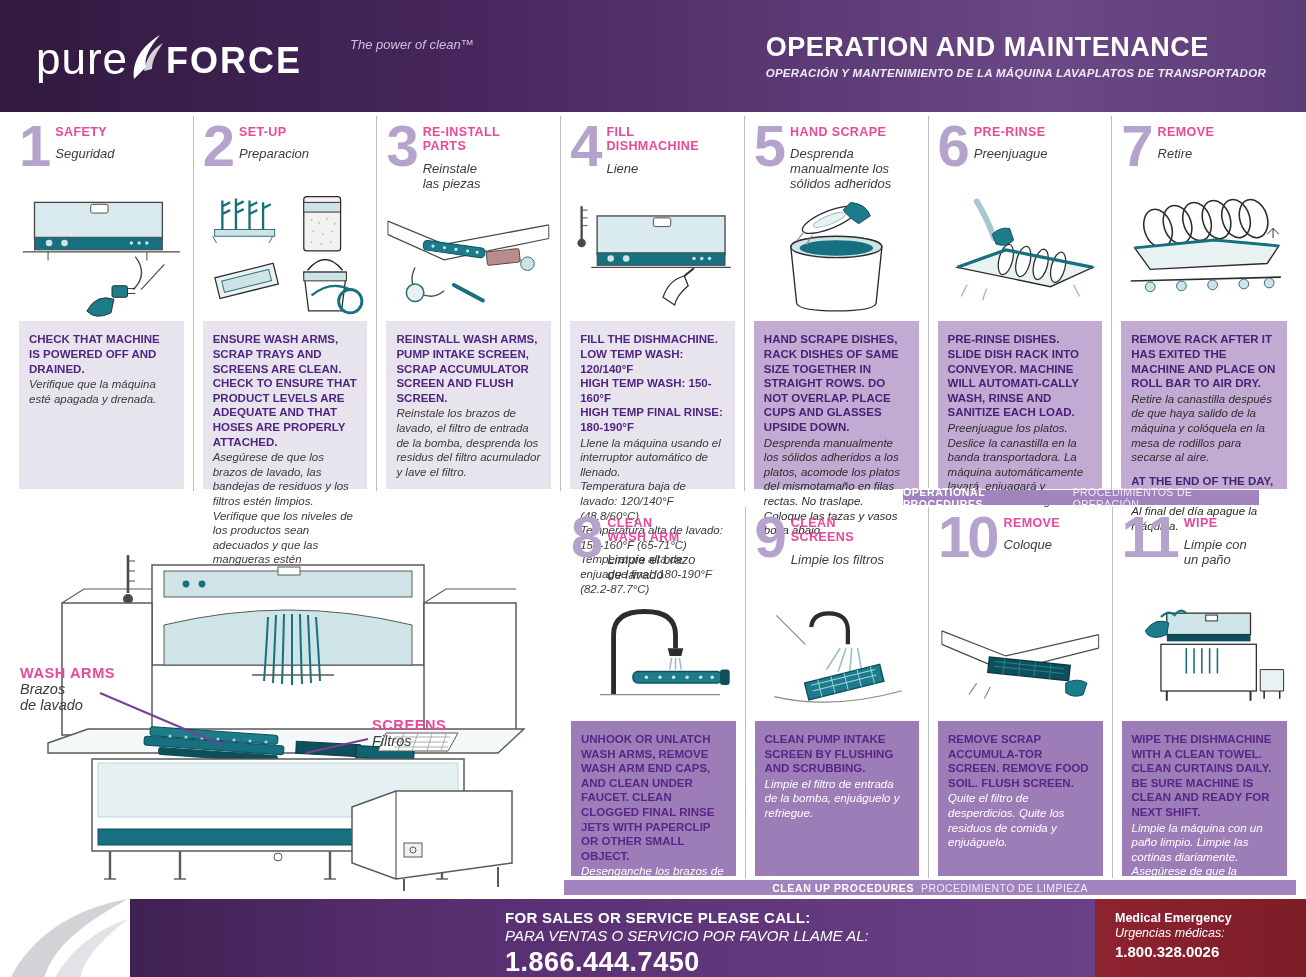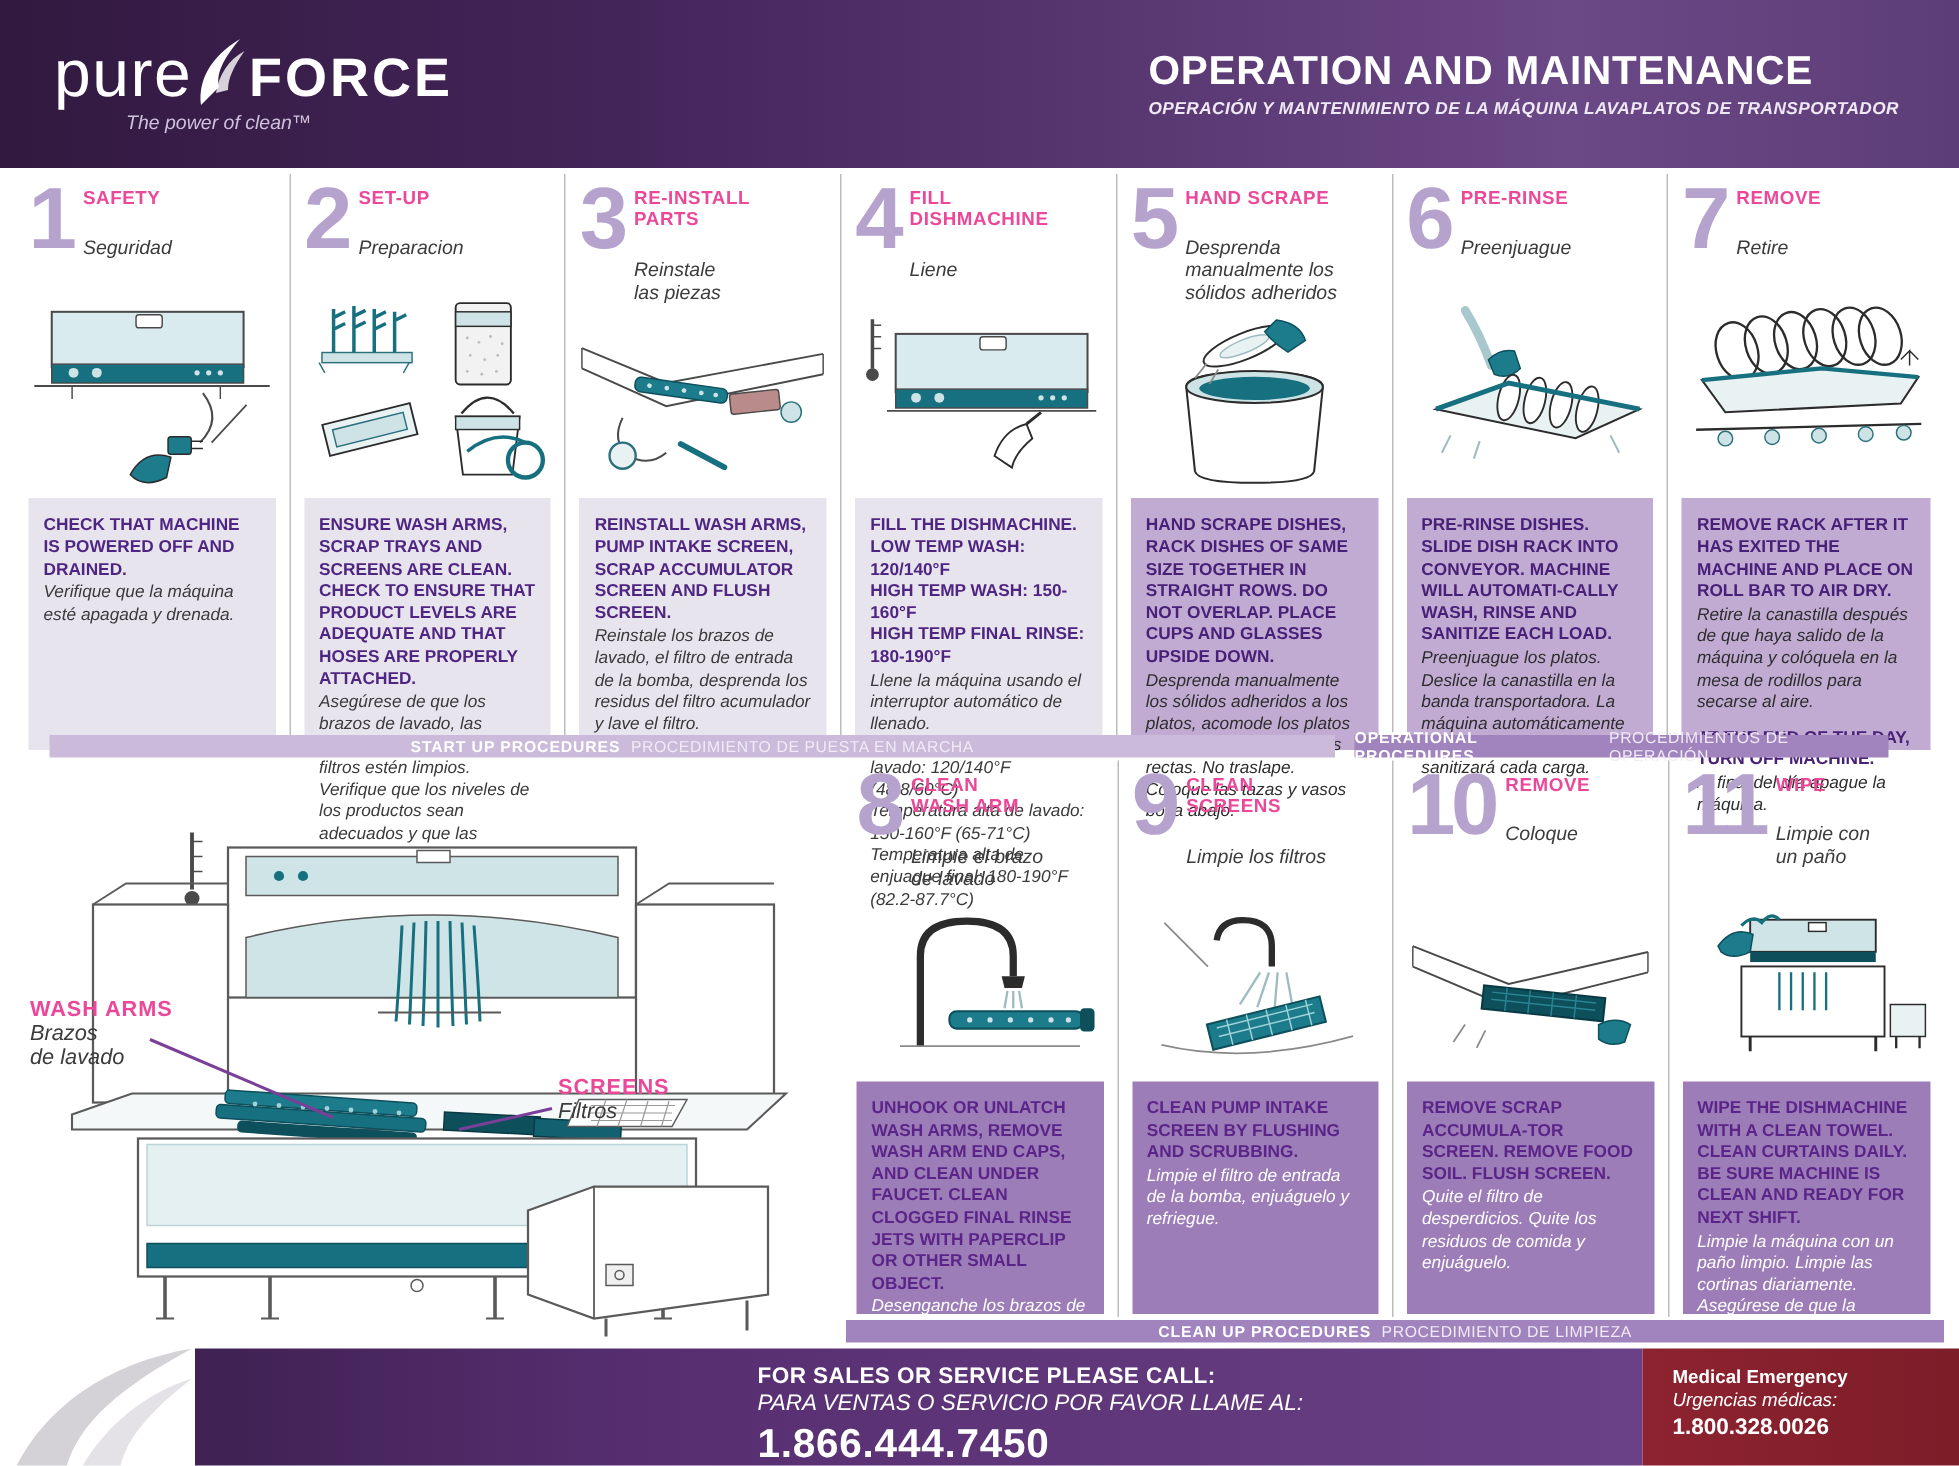--- a/index.html
+++ b/index.html
@@ -2,40 +2,40 @@
 <html><head>
 <meta charset="utf-8">
 <style>
   html,body{margin:0;padding:0;}
   body{font-family:"Liberation Sans",sans-serif;background:#fff;}
   #page{position:relative;width:1306px;height:977px;background:#fff;overflow:hidden;}
 
   
   .header{height:112px;background:linear-gradient(90deg,#31193f 0%,#46265c 35%,#6b4886 80%,#5d3d77 100%);
     display:flex;align-items:center;justify-content:space-between;padding:0 40px 0 36px;box-sizing:border-box;}
-  .logo{display:flex;flex-direction:column;}
+  .logo{display:flex;flex-direction:row;}
   .logo-row{display:flex;align-items:flex-end;color:#fff;}
   .logo-pure{font-size:44px;font-weight:300;letter-spacing:1px;line-height:.9;}
   .logo-swoosh{width:34px;height:48px;margin:0 2px -2px 2px;}
   .logo-force{font-size:36px;font-weight:800;letter-spacing:2px;line-height:1;}
   .logo-tagline{color:#cfc0de;font-style:italic;font-size:13px;margin:4px 0 0 48px;}
   .head-title{color:#fff;text-align:left;max-width:640px;}
   .head-title-line{font-size:27px;font-weight:800;letter-spacing:.5px;line-height:1.05;}
   .head-subtitle{font-size:11.5px;font-style:italic;font-weight:600;margin-top:5px;color:#efe8f5;letter-spacing:.3px;}
 
   
   .steps-top{display:grid;grid-template-columns:repeat(7,1fr);padding:4px 10px 0 10px;height:372px;}
   .steps-top .step-col{border-right:1px solid #bcbcbc;}
   .steps-top .step-col:last-child{border-right:none;}
   .step-col{padding:6px 9px 0 9px;display:flex;flex-direction:column;box-sizing:border-box;min-width:0;}
   .step-head{display:flex;align-items:flex-start;min-height:64px;}
   .step-num{font-size:58px;font-weight:700;color:#b5a3ce;line-height:.82;margin-right:7px;letter-spacing:-3px;}
   .step-titles{padding-top:3px;}
   .step-title{font-size:12.5px;font-weight:800;color:#ec4899;letter-spacing:.4px;white-space:pre-line;line-height:1.15;}
-  .step-sub{font-size:13px;font-style:italic;color:#3c3c3c;white-space:pre-line;line-height:1.15;margin-top:19px;}
+  .step-sub{font-size:13px;font-style:italic;color:#3c3c3c;white-space:pre-line;line-height:1.15;margin-top:8px;}
   .step-art{flex:1;display:flex;align-items:center;justify-content:center;overflow:hidden;}
   .step-art svg{width:100%;height:100%;}
   .step-box{box-sizing:border-box;padding:11px 10px;margin-bottom:2px;}
   .steps-top .step-box{height:168px;}
   .box-bold{font-size:11.5px;font-weight:800;line-height:1.27;white-space:pre-line;}
   .box-italic{font-size:11.5px;font-style:italic;line-height:1.27;white-space:pre-line;margin-top:1px;}
   .box-light{background:#e8e4ee;}
   .box-light .box-bold{color:#4f2582;}
   .box-light .box-italic{color:#3a3a3a;}
   .box-medium{background:#c1abd2;}
@@ -364,24 +364,20 @@
       <div class="step-box box-medium">
         <div class="box-bold">REMOVE RACK AFTER IT HAS EXITED THE MACHINE AND PLACE ON ROLL BAR TO AIR DRY.</div>
         <div class="box-italic">Retire la canastilla después de que haya salido de la máquina y colóquela en la mesa de rodillos para secarse al aire.</div>
         <div class="box-bold box-gap">AT THE END OF THE DAY, TURN OFF MACHINE.</div>
         <div class="box-italic">Al final del día apague la máquina.</div>
       </div>
     </div>
   </div>
 
   <div class="bars-row">
-    <div class="proc-bar bar-light">
-      <span class="bar-en">START UP PROCEDURES</span>
-      <span class="bar-es">PROCEDIMIENTO DE PUESTA EN MARCHA</span>
-    </div>
     <div class="proc-bar bar-dark">
       <span class="bar-en">OPERATIONAL PROCEDURES</span>
       <span class="bar-es">PROCEDIMIENTOS DE OPERACIÓN</span>
     </div>
   </div>
 
   <div class="bottom-row">
 
     <div class="diagram">
       <svg width="562" height="392" viewBox="0 0 562 392">

